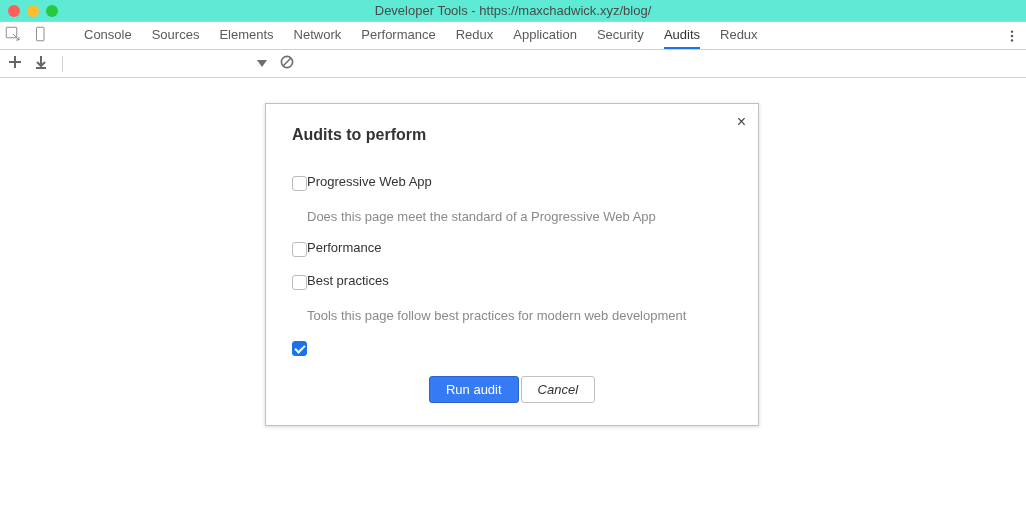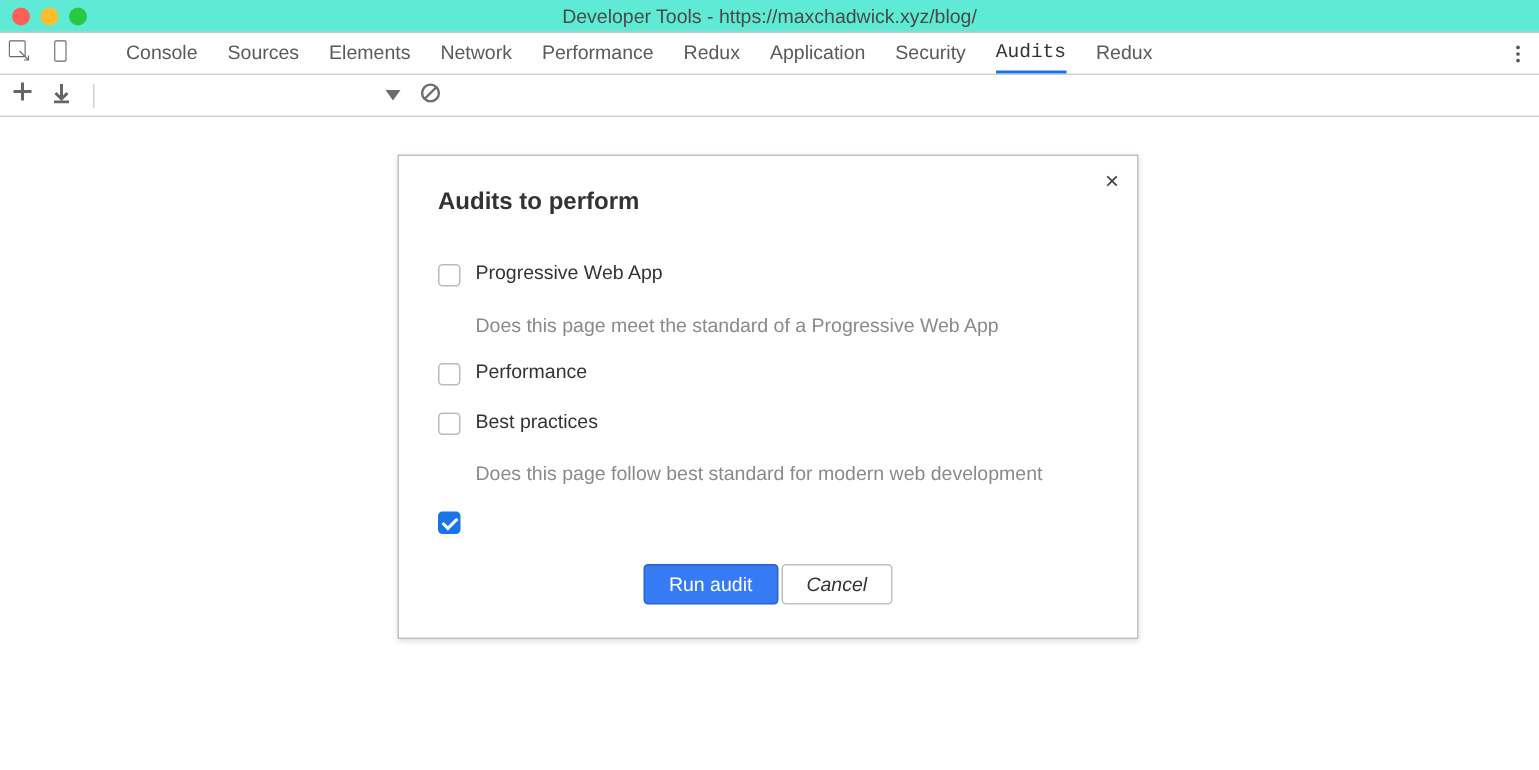--- a/index.html
+++ b/index.html
@@ -45,21 +45,21 @@
     display: flex;
     align-items: center;
     padding: 0 4px;
     gap: 10px;
     color:#555;
   }
   .tool-icons { display:flex; align-items:center; gap:10px; margin-right: 4px; }
   .tool-icons svg { width:18px; height:18px; stroke:#6a6a6a; fill:none; }
   .tabs { display:flex; gap:20px; margin-left:10px; height:100%; }
   .tab { display:flex; align-items:center; cursor:pointer; color:#5a5a5a; border-bottom:2px solid transparent; }
-  .tab.active { color:#333; border-bottom:2px solid #1a73e8;font-family:Liberation Mono, monospace; }
+  .tab.active { color:#333; border-bottom:2px solid #1a73e8; }
   .kebab {
     margin-left:auto;
     width:20px; height:20px;
     display:flex; align-items:center; justify-content:center;
     cursor:pointer;
   }
   .kebab svg { width:14px; height:14px; fill:#555; }
 
   
   .subbar {
@@ -90,21 +90,21 @@
     box-shadow: 0 1px 4px rgba(0,0,0,0.15);
     padding: 22px 26px 22px 26px;
   }
   .dialog-close {
     position:absolute; top:10px; right:12px;
     font-size:16px; color:#444; cursor:pointer; line-height:1;
   }
   .dialog h2 {
     font-size:16px; font-weight:600; color:#333; margin-bottom:30px;
   }
-  .audit-item { display:flex; align-items:flex-start; gap:10px; margin-bottom:16px; }
+  .audit-item { display:flex; align-items:flex-start; margin-bottom:16px; }
   .audit-item:last-of-type { margin-bottom:20px; }
   .checkbox {
     width:15px; height:15px; border:1px solid #bbb; border-radius:3px;
     background:#fff; flex-shrink:0; margin-top:2px; cursor:pointer;
     display:flex; align-items:center; justify-content:center;
   }
   .checkbox.checked { background:#1a73e8; border-color:#1a73e8; }
   .checkbox.checked::after {
     content:''; width:4px; height:8px;
     border:solid #fff; border-width:0 2px 2px 0;
@@ -210,21 +210,21 @@
       <div class="audit-item">
         <div class="checkbox"></div>
         <div class="audit-text">
           <div class="label">Performance</div>
         </div>
       </div>
       <div class="audit-item">
         <div class="checkbox"></div>
         <div class="audit-text">
           <div class="label">Best practices</div>
-          <div class="desc">Does this page follow best standard for modern web development</div>
+          <div class="desc">Tools this page follow best practices for modern web development</div>
         </div>
       </div>
       <div class="audit-item">
         <div class="checkbox checked"></div>
       </div>
     </div>
   <div class="dialog-buttons">
     <button class="btn btn-primary">Run audit</button>
     <button class="btn btn-secondary">Cancel</button>
   </div>

